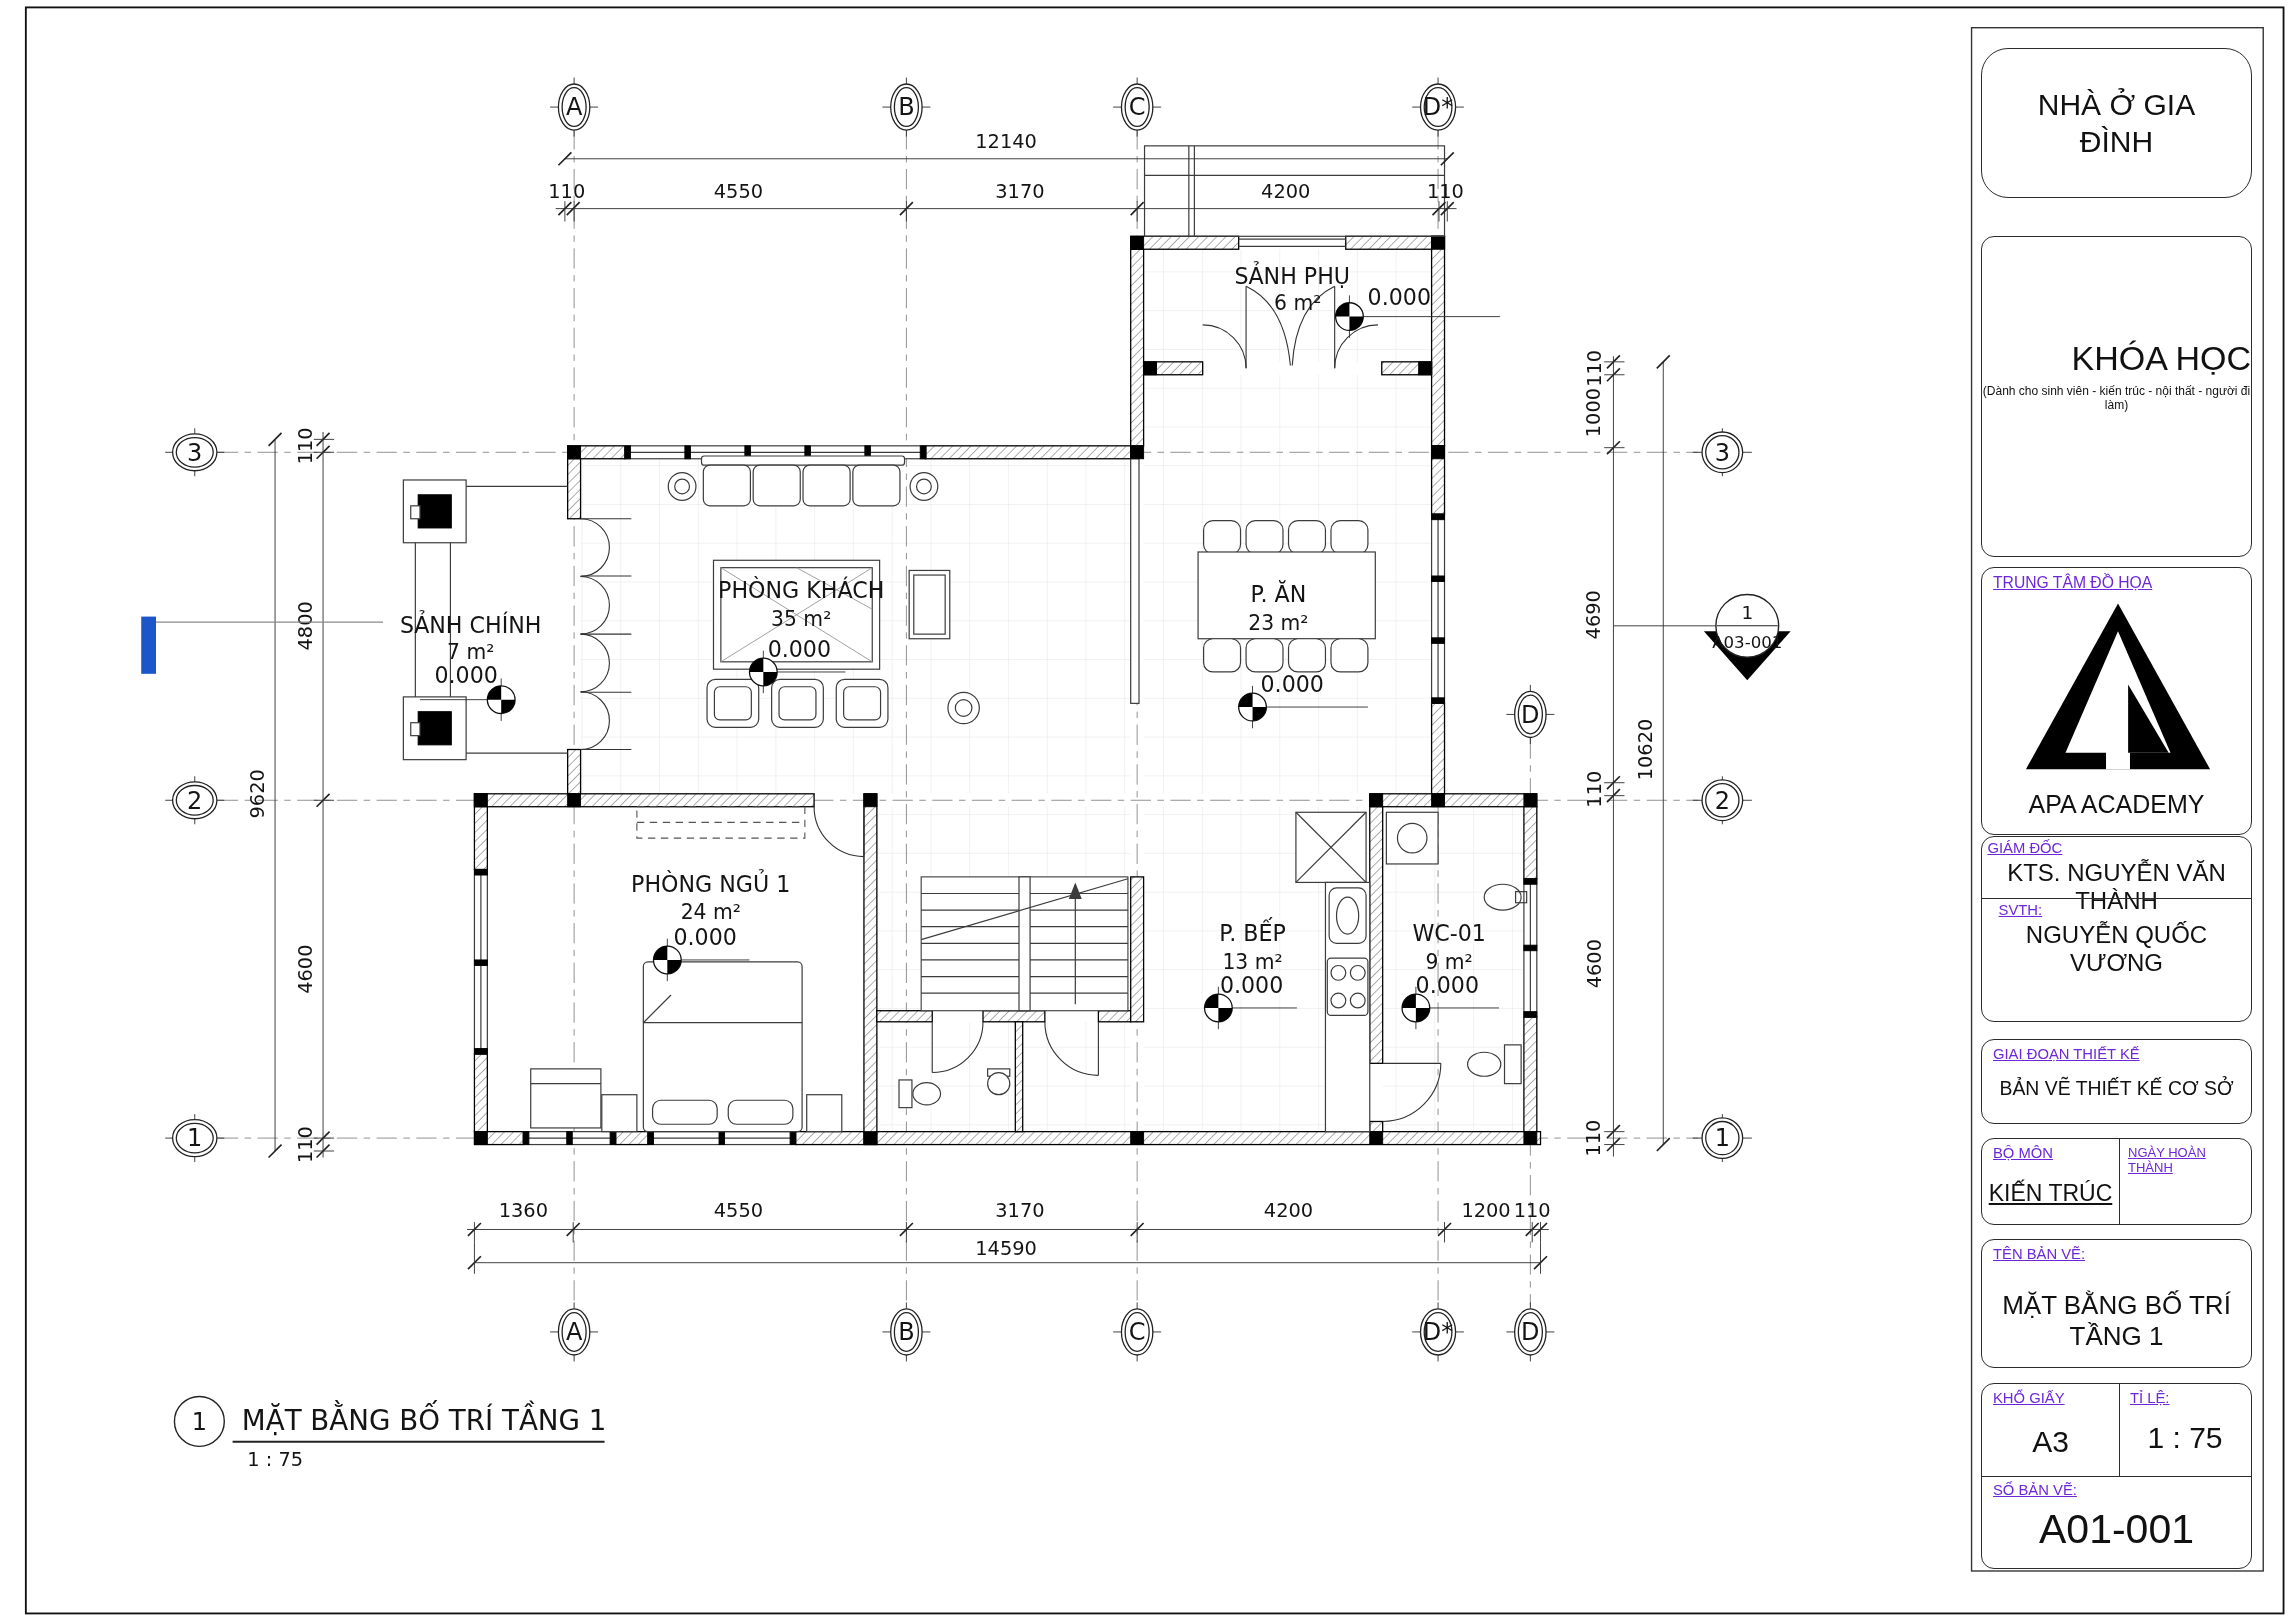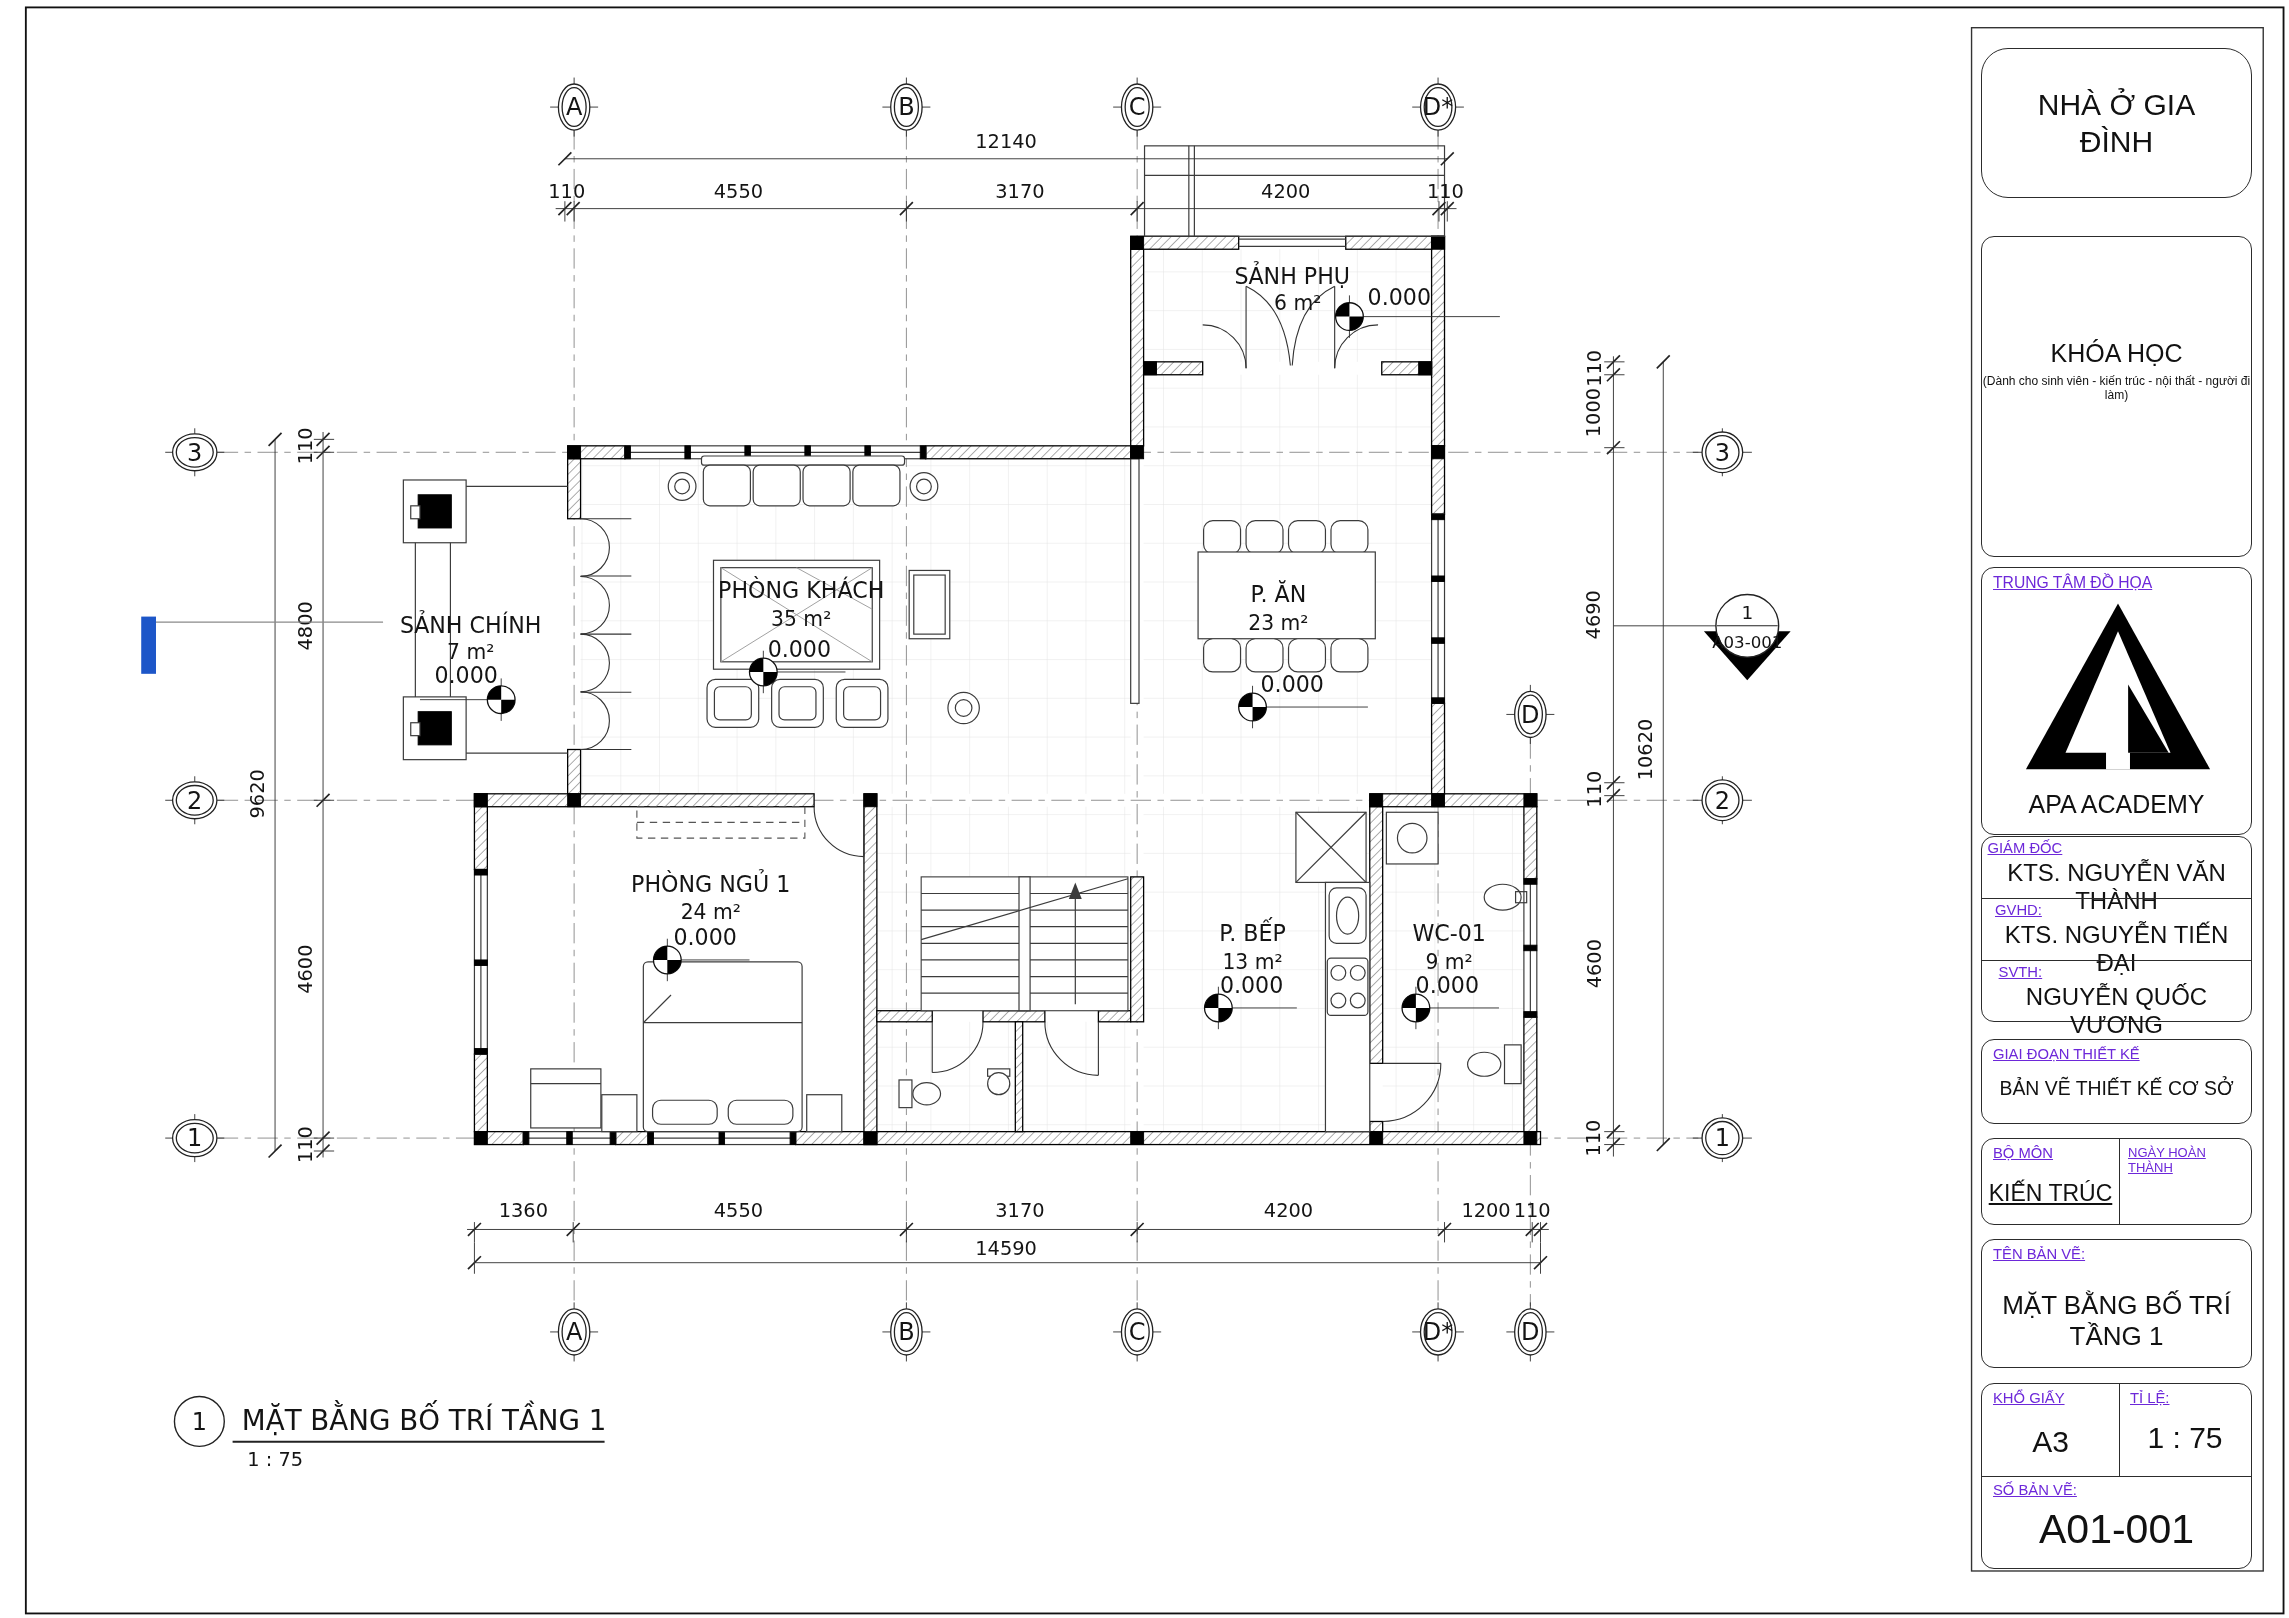--- a/index.html
+++ b/index.html
@@ -664,44 +664,40 @@
 </svg>
 
 <div>
 
   <div class="tb-box" style="top:48px;height:150px;border-radius:27px;">
     <div class="tb-center" style="font-size:30px;line-height:1.25;padding:0 28px;">NHÀ Ở GIA ĐÌNH</div>
   </div>
 
   <div class="tb-box" style="top:236px;height:321px;">
     <div style="position:absolute;top:102px;left:0;right:0;text-align:center;">
-      <div style="font-size:25px;">KHÓA HỌC</div>
+      <div style="font-size:34px;text-align:right;">KHÓA HỌC</div>
       <div style="font-size:12px;margin-top:5.5px;">(Dành cho sinh viên - kiến trúc - nội thất - người đi làm)</div>
     </div>
   </div>
 
   <div class="tb-box" style="top:567px;height:268px;">
     <div class="tb-label" style="font-size:15.7px;">TRUNG TÂM ĐỒ HỌA</div>
     <svg width="194" height="175" viewBox="0 0 210 190" style="position:absolute;left:39px;top:29.5px;">
       <polygon points="5,186 205,186 105,6" fill="#000"></polygon>
       <polygon points="48,168 162,168 105,36" fill="#fff"></polygon>
       <rect x="92" y="140" width="26" height="46" fill="#fff"></rect>
       <polygon points="116,94 116,168 160,168" fill="#000"></polygon>
     </svg>
     <div style="position:absolute;bottom:14.8px;left:0;right:0;text-align:center;font-size:25px;">APA ACADEMY</div>
   </div>
 
   <div class="tb-box" style="top:836px;height:186px;">
     <div style="position:relative;height:61px;">
       <div class="tb-label" style="left:5.5px;top:2.8px;">GIÁM ĐỐC</div>
       <div style="position:absolute;top:22px;left:0;right:0;text-align:center;font-size:24px;">KTS. NGUYỄN VĂN THÀNH</div>
-    </div>
-    <div style="position:relative;height:61px;border-top:1.5px solid #2c2c2c;">
-      <div class="tb-label" style="left:13px;top:2.8px;">GVHD:</div>
-      <div style="position:absolute;top:22px;left:0;right:0;text-align:center;font-size:24px;">KTS. NGUYỄN TIẾN ĐẠI</div>
     </div>
     <div style="position:relative;height:61px;border-top:1.5px solid #2c2c2c;">
       <div class="tb-label" style="left:16.6px;top:2.8px;">SVTH:</div>
       <div style="position:absolute;top:22px;left:0;right:0;text-align:center;font-size:24px;">NGUYỄN QUỐC VƯƠNG</div>
     </div>
   </div>
 
   <div class="tb-box" style="top:1039px;height:85px;">
     <div class="tb-label">GIAI ĐOẠN THIẾT KẾ</div>
     <div style="position:absolute;top:37px;left:0;right:0;text-align:center;font-size:19.4px;">BẢN VẼ THIẾT KẾ CƠ SỞ</div>

